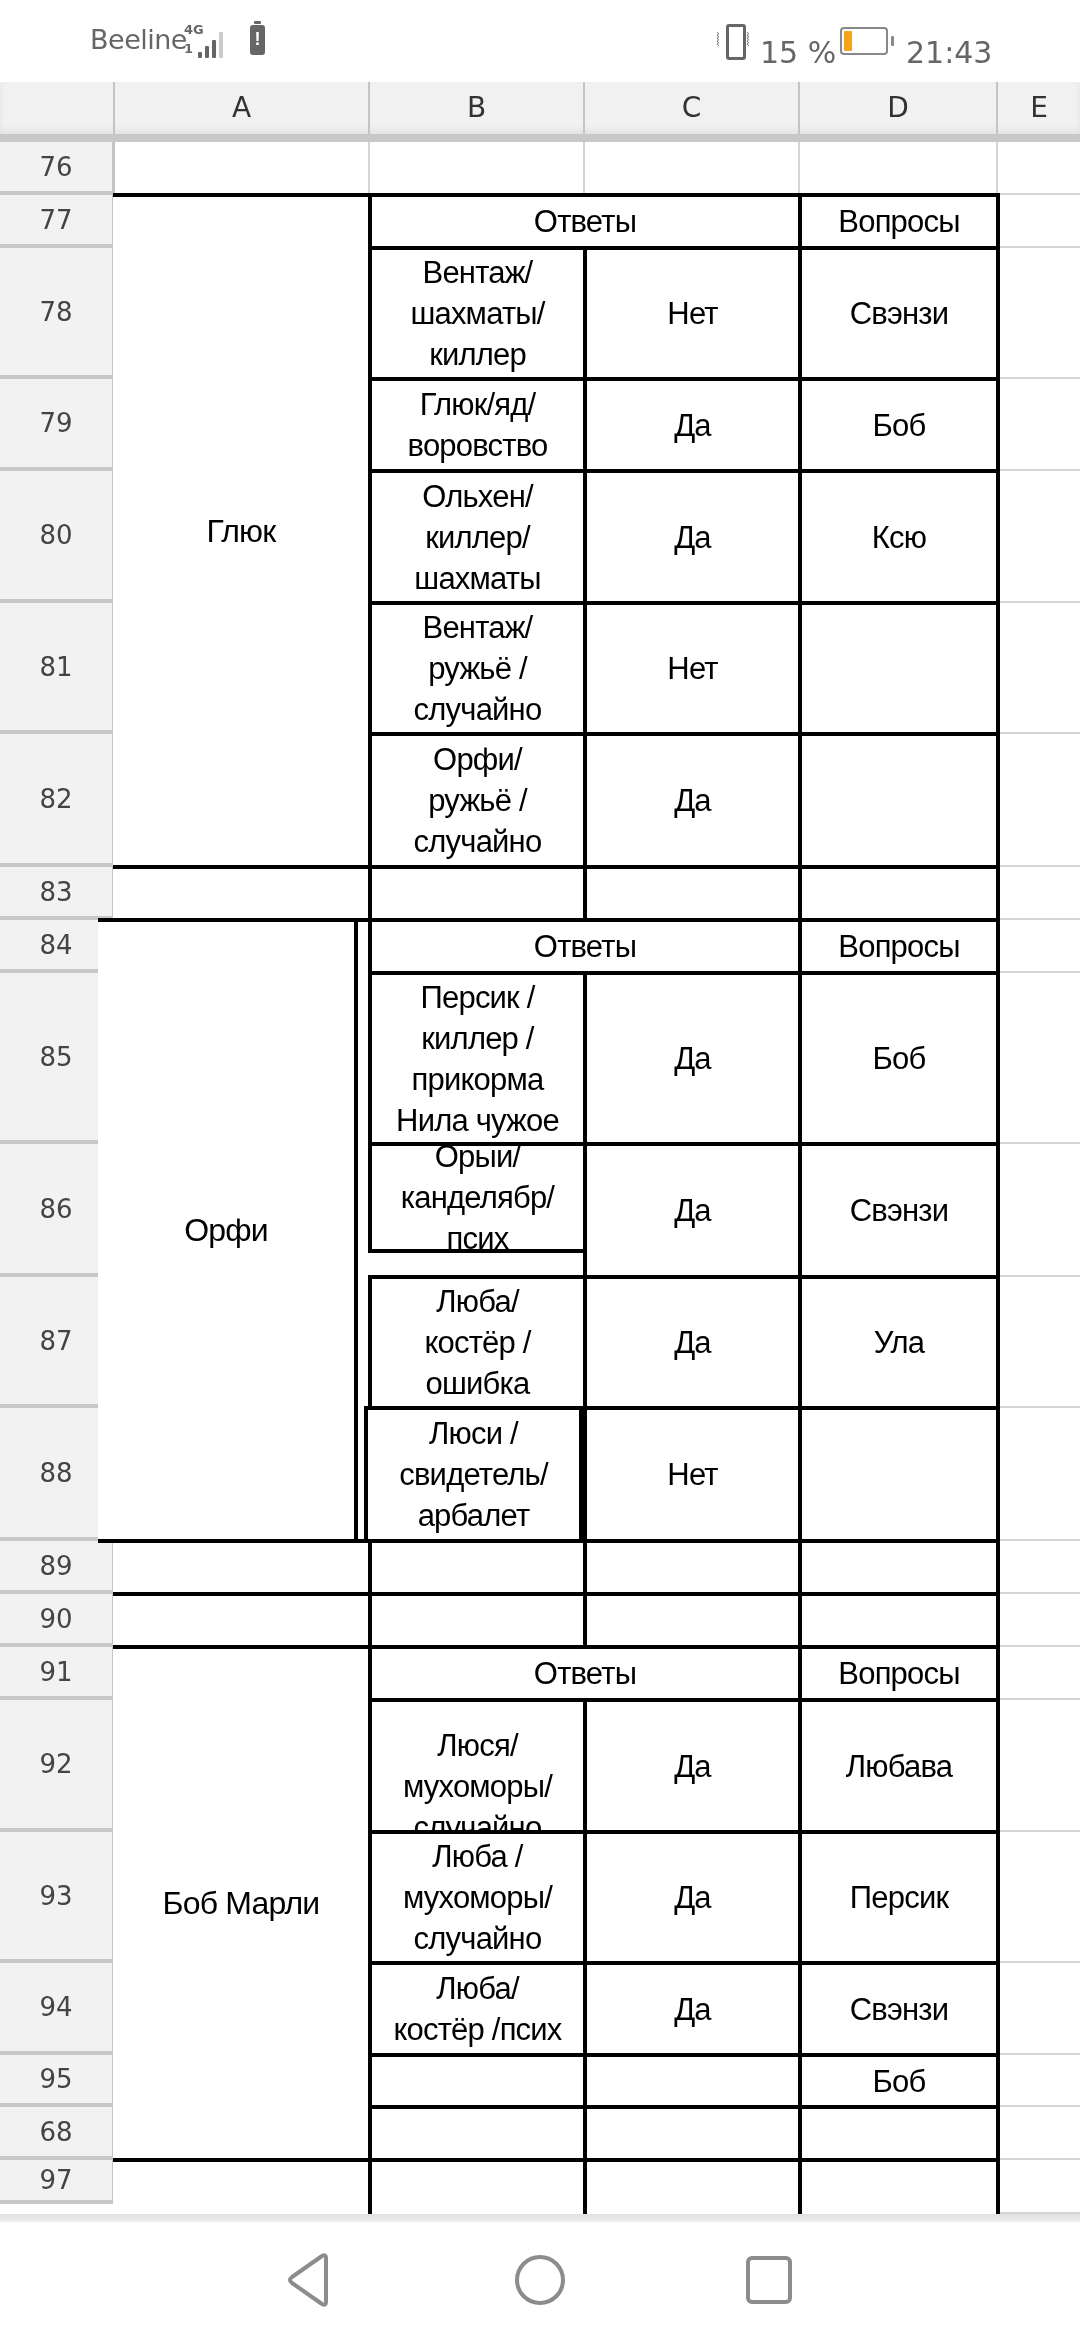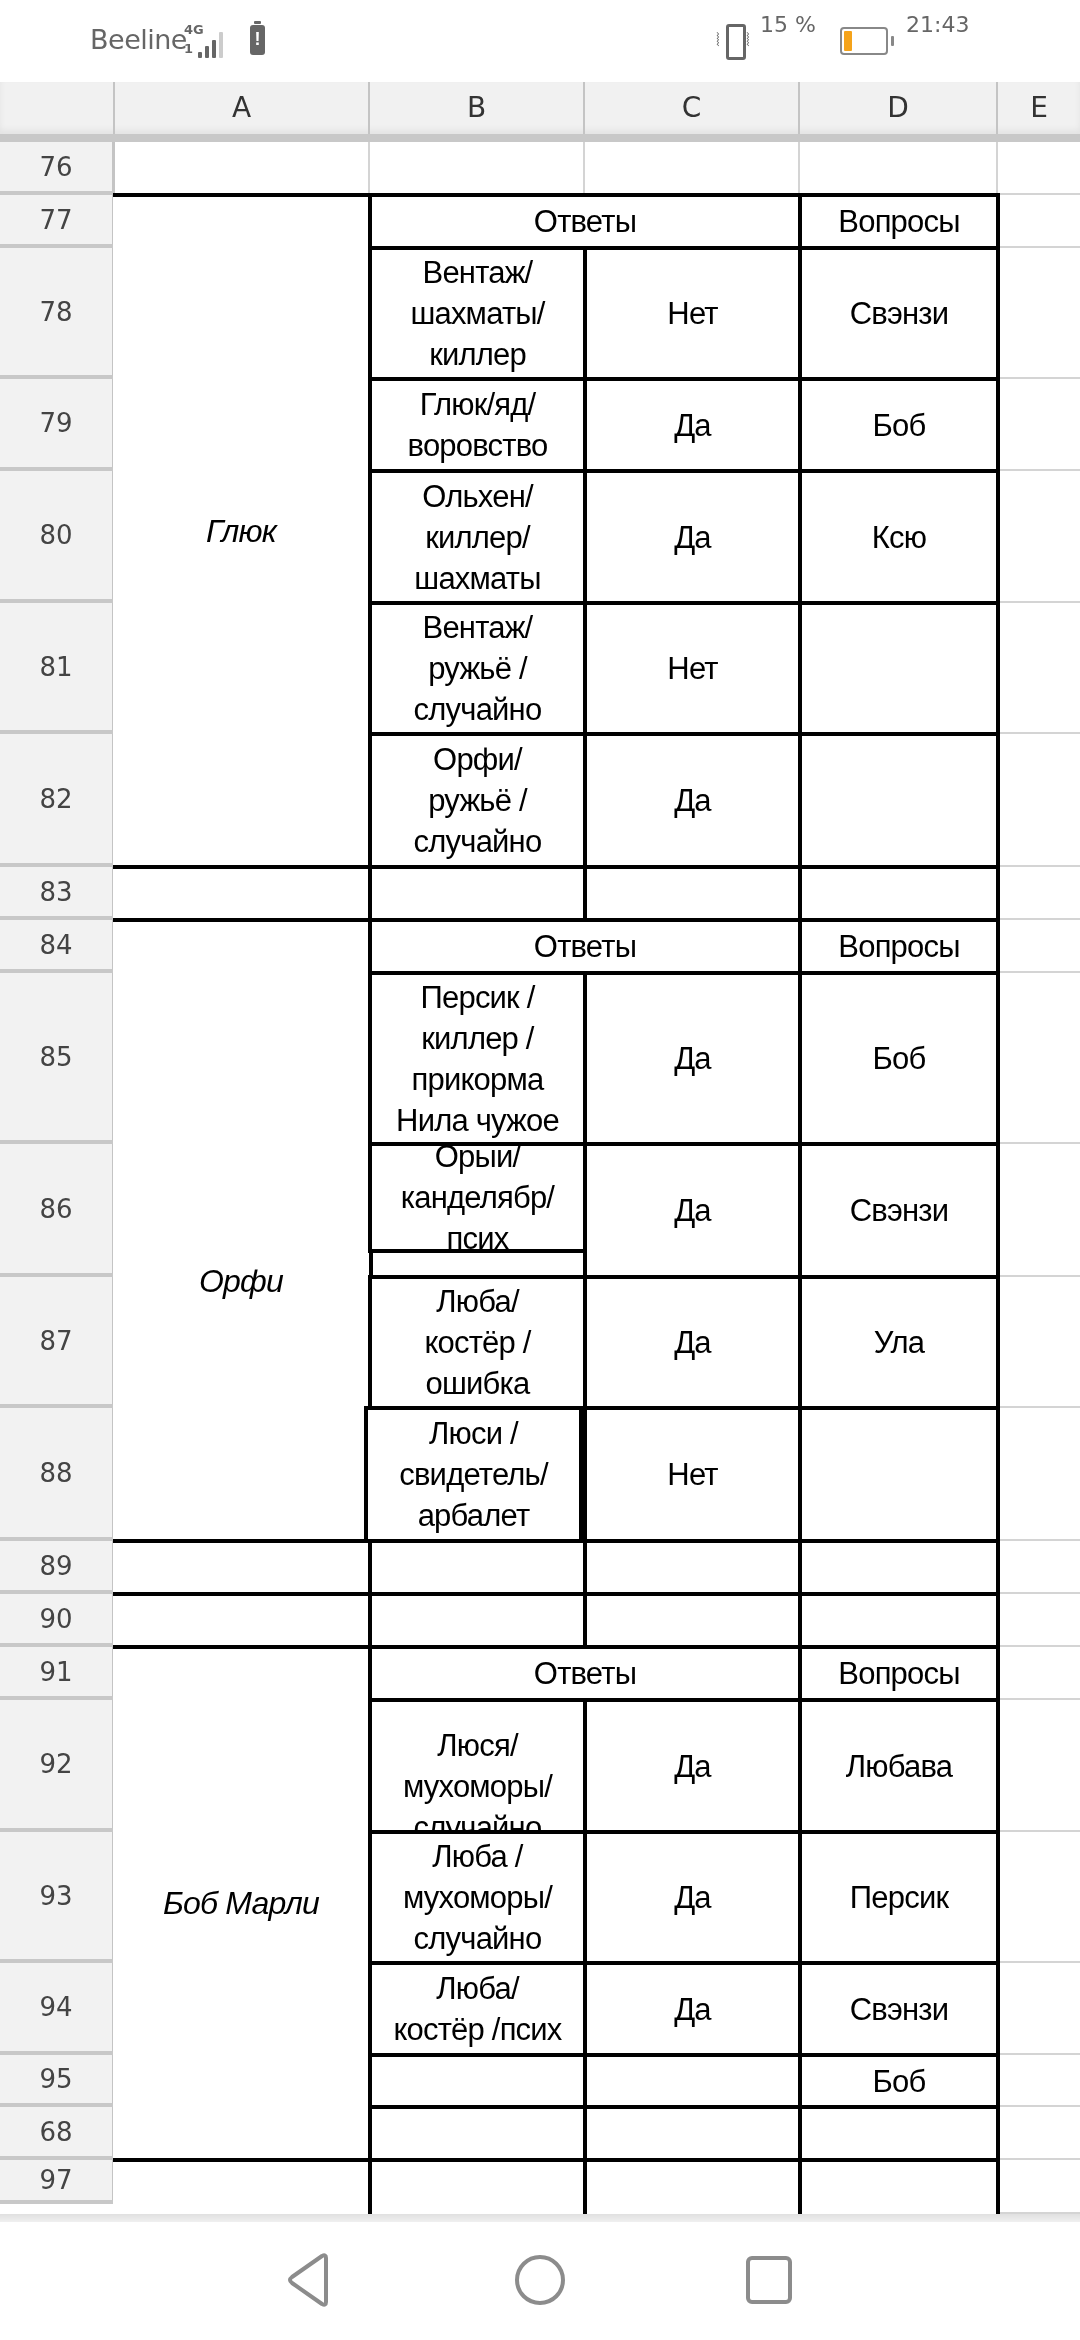--- a/index.html
+++ b/index.html
@@ -3,21 +3,21 @@
 <meta charset="utf-8">
 <style>
   html, body { margin: 0; padding: 0; }
   body {
     width: 1080px; height: 2340px; position: relative; overflow: hidden;
     background: #ffffff;
     font-family: "Liberation Sans", sans-serif;
   }
   
   .statusbar { position: absolute; left: 0; top: 0; width: 1080px; height: 82px; background: #fff; }
-  .sb-text { position: absolute; top: 12px; font-size: 22px; color: #666; font-family: "DejaVu Sans", sans-serif; }
+  .sb-text { position: absolute; top: 35px; font-size: 30px; color: #666; font-family: "DejaVu Sans", sans-serif; }
   .carrier { left: 90px; font-size: 27px; top: 24px; letter-spacing: -0.5px; }
   .net { position: absolute; left: 184px; top: 24px; width: 44px; height: 34px; }
   .net .lbl4g { position: absolute; left: 0; top: -2px; font-size: 13px; font-weight: bold; color: #666; font-family: "DejaVu Sans", sans-serif; }
   .net .lbl1 { position: absolute; left: 0; top: 17px; font-size: 13px; font-weight: bold; color: #666; font-family: "DejaVu Sans", sans-serif; }
   .bar { position: absolute; bottom: 0; width: 4px; background: #666; border-radius: 1px; }
   .bar.dim { background: #ccc; }
   .alert-batt { position: absolute; left: 250px; top: 25px; width: 15px; height: 30px; background: #666; border-radius: 3px; }
   .alert-batt::before { content: ""; position: absolute; left: 4px; top: -4px; width: 7px; height: 3px; background: #666; border-radius: 1px; }
   .alert-batt span { position: absolute; left: 0; top: 3px; width: 15px; text-align: center; color: #fff; font-size: 18px; font-weight: bold; line-height: 22px; }
   .vibrate { position: absolute; left: 716px; top: 24px; width: 40px; height: 34px; }
@@ -36,21 +36,21 @@
   
   .rowhdr { position: absolute; left: 0; width: 115px; background: #f2f2f2; border-right: 3px solid #c4c4c4; border-bottom: 4px solid #c8c8c8; box-sizing: border-box; text-align: center; color: #444; font-size: 26px; display: flex; align-items: center; justify-content: center; font-family: "DejaVu Sans", sans-serif; }
 
   
   .gcell { position: absolute; box-sizing: border-box; border-right: 2px solid #d4d4d4; border-bottom: 2px solid #d4d4d4; background: #fff; }
 
   
   .bcell { position: absolute; box-sizing: border-box; border: 4px solid #000; background: #fff;
            display: flex; align-items: center; justify-content: center; text-align: center;
            font-size: 31px; line-height: 41px; color: #000; letter-spacing: -0.8px; padding: 0 4px; white-space: pre-line; }
-  .bcell.big { font-size: 32px; font-style: italic; }
+  .bcell.big { font-size: 32px; }
 
   
   .fade { position: absolute; left: 0; top: 2214px; width: 1080px; height: 10px; background: linear-gradient(#e0e0e0, #f4f4f4); }
   .navbar { position: absolute; left: 0; top: 2222px; width: 1080px; height: 118px; background: #fff; }
   .nav-btn { position: absolute; }
 </style>
 </head>
 <body>
 
 <div class="statusbar">
@@ -179,21 +179,21 @@
 </div>
 
 <div>
   <div class="bcell" style="left:113px;top:865px;width:260px;height:57px;border-left:none"></div>
   <div class="bcell" style="left:368px;top:865px;width:219px;height:57px"></div>
   <div class="bcell" style="left:583px;top:865px;width:219px;height:57px"></div>
   <div class="bcell" style="left:798px;top:865px;width:202px;height:57px"></div>
 </div>
 
 <div>
-  <div class="bcell big" style="left:113px;top:918px;width:260px;height:726px;border-left:none;padding-top:0">Орфи</div>
+  <div class="bcell big" style="left:98px;top:918px;width:260px;height:625px;border-left:none;padding-top:0">Орфи</div>
   <div class="bcell" style="left:368px;top:918px;width:434px;height:57px">Ответы</div>
   <div class="bcell" style="left:798px;top:918px;width:202px;height:57px">Вопросы</div>
 
   <div class="bcell" style="left:368px;top:971px;width:219px;height:175px">Персик /
 киллер /
 прикорма
 Нила чужое</div>
   <div class="bcell" style="left:583px;top:971px;width:219px;height:175px">Да</div>
   <div class="bcell" style="left:798px;top:971px;width:202px;height:175px">Боб</div>
 

